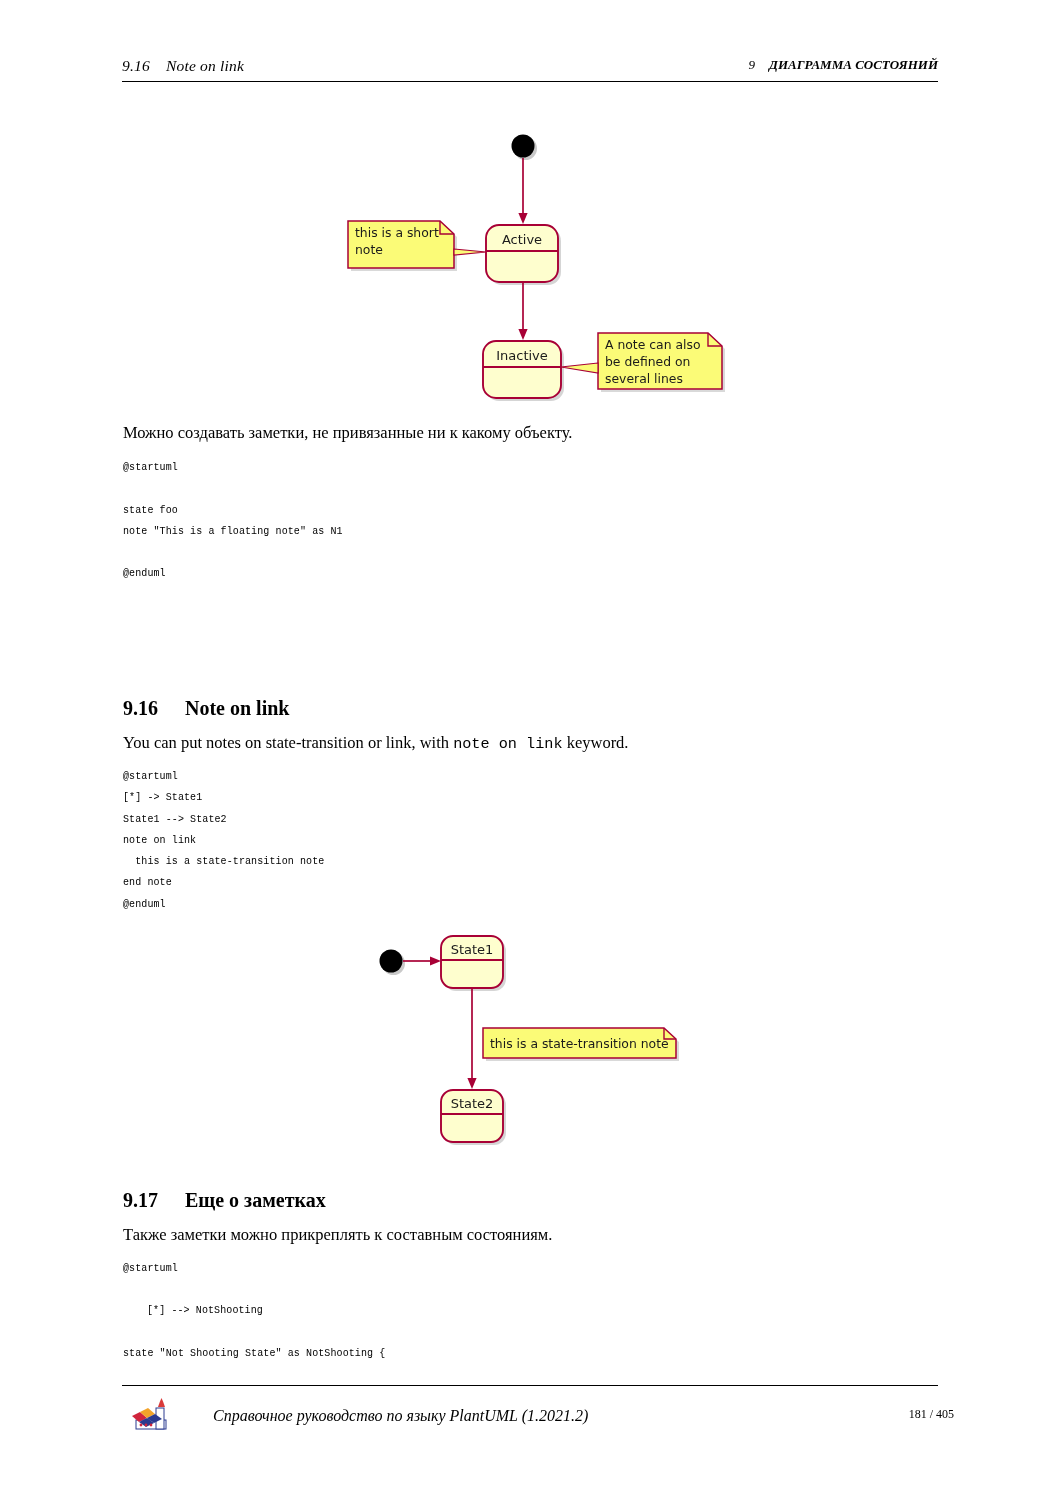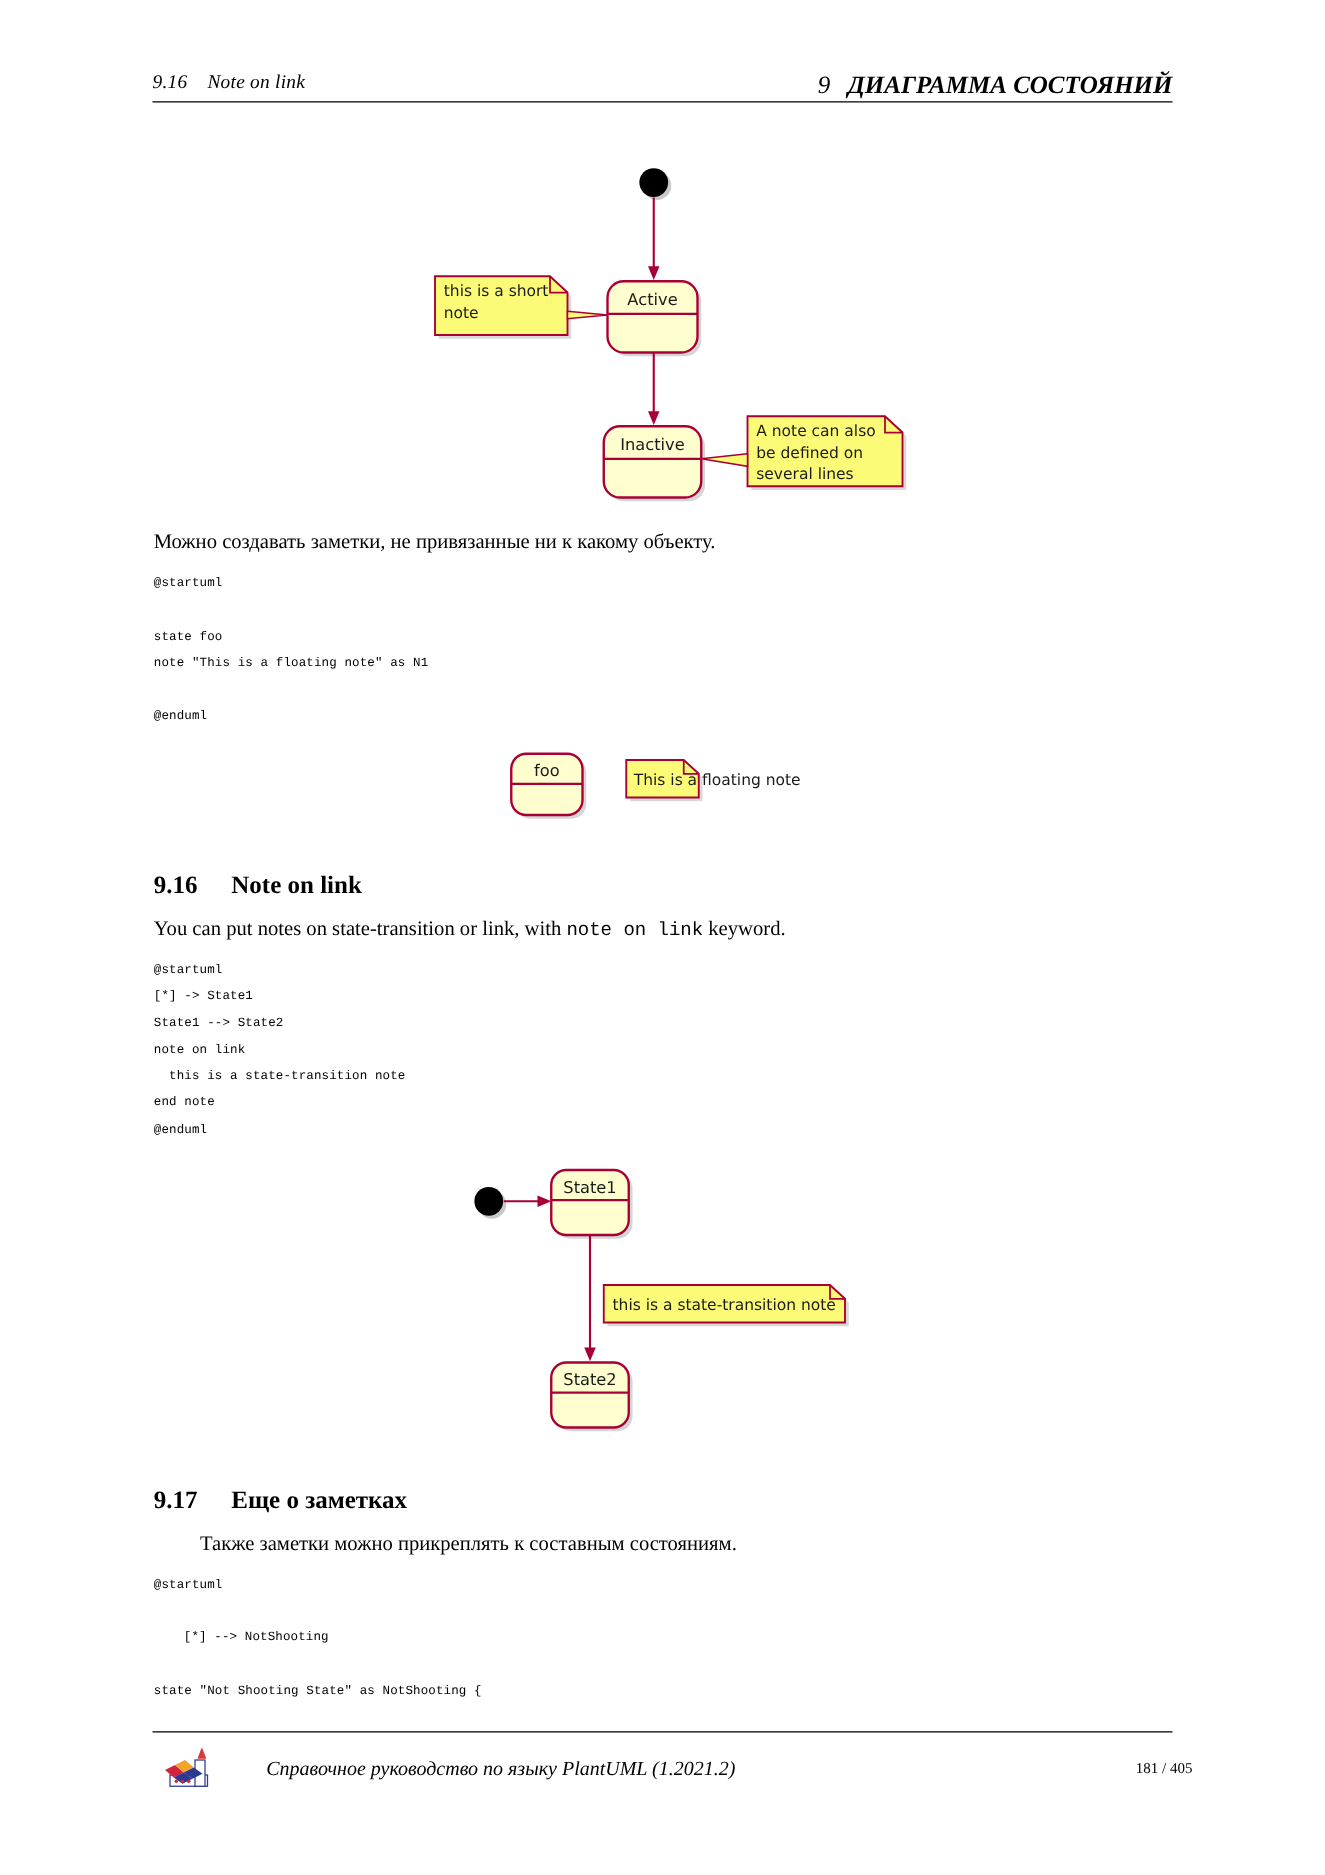--- a/index.html
+++ b/index.html
@@ -38,21 +38,21 @@
     font-style: italic;
     font-size: 15.5px;
     letter-spacing: .2px;
     white-space: nowrap;
   }
   .hdr-left .num { margin-right: 16px; }
   .hdr-right {
     position: absolute;
     right: 0; top: 0;
     font-style: italic;
-    font-size: 20px;
+    font-size: 13px;
     white-space: nowrap;
   }
   .hdr-right .num { margin-right: 14px; }
   .hdr-right .caps { font-weight: bold; }
   .hdr-rule {
     position: absolute;
     left: 122px;
     top: 81px;
     width: 816px;
     height: 1.4px;
@@ -192,34 +192,20 @@
 
   <div class="para" style="left:123px; top:423px;">Можно создавать заметки, не привязанные ни к какому объекту.</div>
 
   <div class="code" style="left:123px; top:457px;">@startuml
 
 state foo
 note "This is a floating note" as N1
 
 @enduml</div>
 
-  <div class="diagram" style="left:400px; top:595px;">
-    <svg width="280" height="70" viewBox="0 0 280 70">
-
-      <rect x="9" y="8" width="57" height="49" rx="12" ry="12" fill="#888888" opacity="0.35" transform="translate(3,3)"></rect>
-      <rect x="9" y="8" width="57" height="49" rx="12" ry="12" fill="#FEFECE" stroke="#A80036" stroke-width="1.9"></rect>
-      <line x1="9" y1="32" x2="66" y2="32" stroke="#A80036" stroke-width="1.8"></line>
-      <text class="duml-text" x="37.5" y="26" text-anchor="middle">foo</text>
-
-      <path d="M 101 13 L 147 13 L 159 24 L 159 43 L 101 43 Z" fill="#888888" opacity="0.32" transform="translate(3,3)"></path>
-      <path d="M 101 13 L 147 13 L 159 24 L 159 43 L 101 43 Z" fill="#FBFB77" stroke="#A80036" stroke-width="1.5"></path>
-      <path d="M 147 13 L 147 24 L 159 24" fill="none" stroke="#A80036" stroke-width="1.4"></path>
-      <text class="duml-text-sm" x="107" y="33">This is a floating note</text>
-    </svg>
-  </div>
 
   <div class="sec-head" style="left:123px; top:697px;">
     <span class="snum">9.16</span><span>Note on link</span>
   </div>
 
   <div class="para" style="left:123px; top:733px;">
     <span>You can put notes on state-transition or link, with </span><code class="inl">note on link</code><span> keyword.</span>
   </div>
 
   <div class="code" style="left:123px; top:766px;">@startuml
@@ -256,21 +242,21 @@
       <rect x="71" y="159" width="62" height="52" rx="12" ry="12" fill="#FEFECE" stroke="#A80036" stroke-width="1.9"></rect>
       <line x1="71" y1="183" x2="133" y2="183" stroke="#A80036" stroke-width="1.8"></line>
       <text class="duml-text" x="102" y="177" text-anchor="middle">State2</text>
     </svg>
   </div>
 
   <div class="sec-head" style="left:123px; top:1189px;">
     <span class="snum">9.17</span><span>Еще о заметках</span>
   </div>
 
-  <div class="para" style="left:123px; top:1225px;margin-left:37px;">Также заметки можно прикреплять к составным состояниям.</div>
+  <div class="para" style="left:123px; top:1225px;">Также заметки можно прикреплять к составным состояниям.</div>
 
   <div class="code" style="left:123px; top:1258px;">@startuml</div>
   <div class="code" style="left:123px; top:1300px;margin-left:24px;">[*] --&gt; NotShooting</div>
   <div class="code" style="left:123px; top:1343px;">state "Not Shooting State" as NotShooting {</div>
 
   <div class="ftr-rule"></div>
   <div class="ftr-logo">
     <svg width="44" height="40" viewBox="0 0 44 40">
       <rect x="8" y="26" width="30" height="9" fill="#ffffff" stroke="#2b3a8f" stroke-width="1"></rect>
       <rect x="28" y="14" width="8" height="21" fill="#ffffff" stroke="#2b3a8f" stroke-width="1"></rect>

